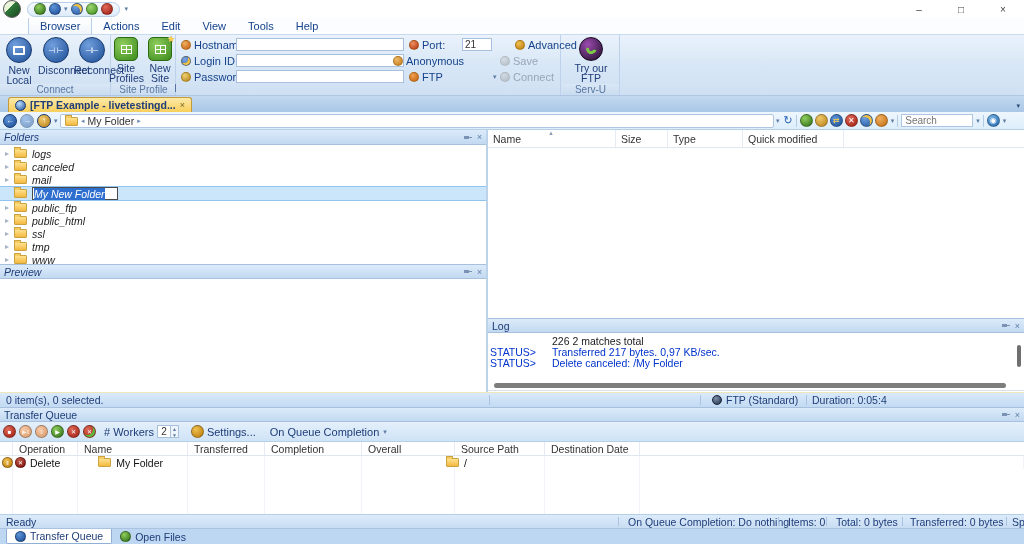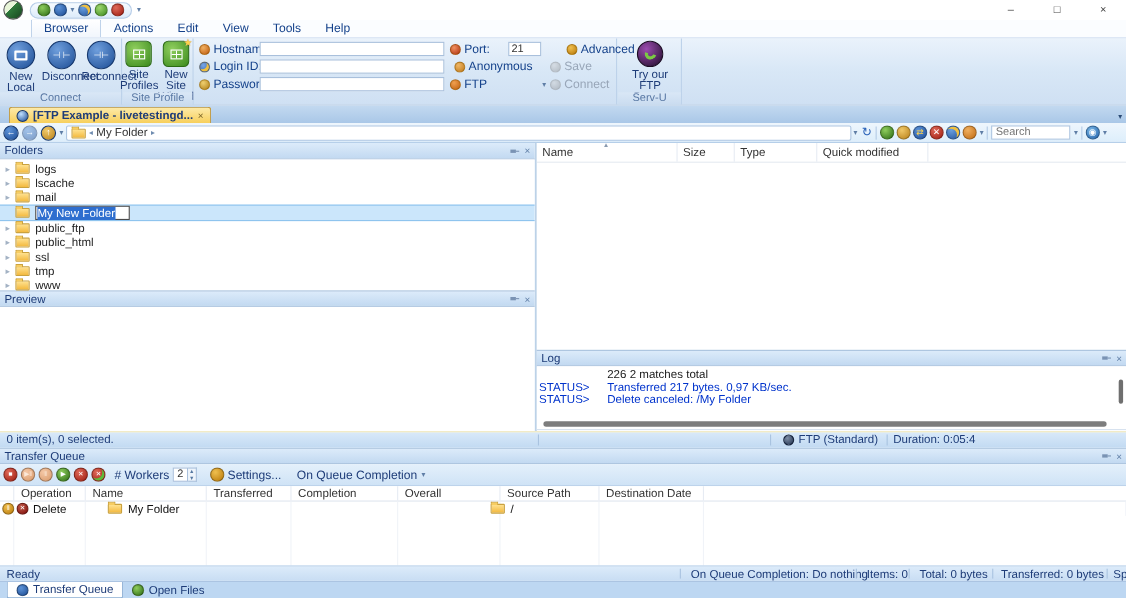--- a/index.html
+++ b/index.html
@@ -64,21 +64,21 @@
   .navc.dis{opacity:.5;}
   .crumb{position:absolute;left:60px;width:714px;height:14px;top:2px;background:#fff;border:1px solid #aec6e2;border-radius:2px;
     display:flex;align-items:center;gap:3px;padding:0 4px;color:#333;font-size:10.5px;}
   .mini{font-size:7px;color:#6f8cb0;}
   .tico{width:13px;height:13px;border-radius:50%;display:inline-flex;align-items:center;justify-content:center;font-size:8px;color:#fff;border:1px solid rgba(0,0,0,.25);}
   .sep{width:1px;height:12px;background:#b4cbe5;margin:0 3px;}
   .searchbox{width:72px;height:13px;border:1px solid #aec6e2;background:#fff;font-size:10px;color:#999;padding:0 3px;}
 
   
   .main{height:262px;display:flex;position:relative;background:#fff;}
-  .leftpane{width:488px;display:flex;flex-direction:column;border-right:2px solid #bcd2e8;}
+  .leftpane{width:488px;display:flex;flex-direction:column;border-right:2px solid #bcd2e8;font-style:italic;}
   .rightpane{flex:1;display:flex;flex-direction:column;}
   .phdr{height:15px;background:linear-gradient(#dcebfa,#c2d9f1);border-top:1px solid #a6c0dd;border-bottom:1px solid #a6c0dd;
     display:flex;align-items:center;padding:0 4px;color:#1e3c78;font-size:10.5px;}
   .phdr .sp{flex:1;}
   .pin{position:relative;width:9px;height:9px;display:inline-block;margin-right:5px;}
   .pin::before{content:'';position:absolute;left:1px;top:3px;width:5px;height:3px;background:#7a93b4;}
   .pin::after{content:'';position:absolute;left:6px;top:4px;width:3px;height:1px;background:#7a93b4;}
   .px{color:#5f7ea6;font-size:9px;}
 
   .tree{height:119px;background:#fff;padding-top:2px;}
@@ -229,21 +229,21 @@
         <span class="sico" style="background:radial-gradient(circle at 35% 30%,#f0d070,#b08018)"></span>
         <span class="qlabel">Password:</span>
       </div>
       <input class="qinput" style="position: absolute; left: 59px; top: 35px; width: 168px;">
 
       <div class="qrow" style="left:232px;top:3px">
         <span class="sico" style="background:radial-gradient(circle at 35% 30%,#f09060,#b03010)"></span>
         <span class="qlabel">Port:</span>
       </div>
       <input class="qinput" style="position: absolute; left: 285px; top: 3px; width: 30px;" value="21">
-      <div class="qrow" style="left:236px;top:19px">
+      <div class="qrow" style="left:216px;top:19px">
         <span class="sico" style="background:radial-gradient(circle at 35% 30%,#f0b868,#c07818)"></span>
         <span class="qlabel">Anonymous</span>
       </div>
       <div class="qrow" style="left:232px;top:35px">
         <span class="sico" style="background:radial-gradient(circle at 35% 30%,#f0a050,#c06010)"></span>
         <span class="qlabel">FTP</span>
       </div>
       <span class="ddv" style="position:absolute;left:316px;top:38px">▾</span>
 
       <div class="qrow" style="left:338px;top:3px">
@@ -324,21 +324,21 @@
       </div>
       <div class="tree">
         <div class="trow">
             <span class="chev">▸</span>
             <span class="folder"></span>
             <span>logs</span>
           </div>
         <div class="trow">
             <span class="chev">▸</span>
             <span class="folder"></span>
-            <span>lscache</span>
+            <span>canceled</span>
           </div>
         <div class="trow">
             <span class="chev">▸</span>
             <span class="folder"></span>
             <span>mail</span>
           </div>
         <div class="trow selrow">
           <span class="chev"></span>
             <span class="folder"></span>
           <span class="editbox">

